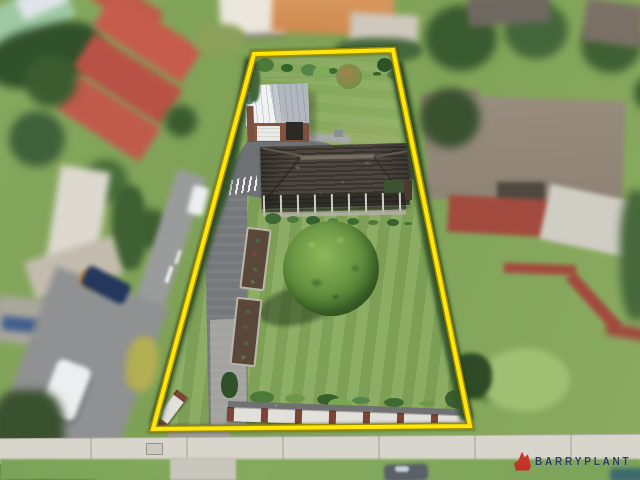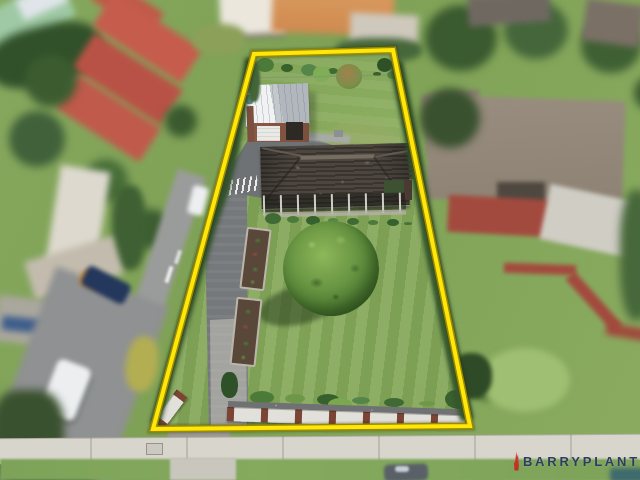--- a/index.html
+++ b/index.html
@@ -66,21 +66,21 @@
       radial-gradient(2px 2px at 20% 40%, rgba(230,230,225,.5), transparent 70%),
       radial-gradient(2px 2px at 60% 60%, rgba(220,220,215,.4), transparent 70%),
       #6f7173;}
   .drive{background:
       repeating-linear-gradient(0deg, rgba(255,255,255,.05) 0 3px, transparent 3px 9px),
       var(--asphalt,#75797b);}
   .footpath{background:
       repeating-linear-gradient(90deg, transparent 0 94px, #bdbab2 94px 96px),
       var(--concrete,#d8d5cd);
       border-top:1px solid rgba(120,118,110,.4);}
-  .logo-text{font-size:13px;font-weight:800;letter-spacing:2.8px;
+  .logo-text{font-size:10px;font-weight:800;letter-spacing:2.8px;
       color:var(--logo-navy,#2e3c63);text-shadow:0 0 2px rgba(255,255,255,.25);}
   .flame{background:linear-gradient(20deg,#b92f28,var(--logo-red,#d23b30));
       clip-path:polygon(48% 0,62% 30%,82% 14%,100% 78%,88% 100%,10% 100%,0 62%,26% 48%,38% 20%);}
 </style>
 </head>
 <body>
 
 <div class="photo">
 
   <div class="o b3 rd" style="left:-14px;top:-6px;width:86px;height:44px;border-radius:6px;transform:rotate(-28deg);background:var(--teal-roof,#9ec9a4);"></div>

